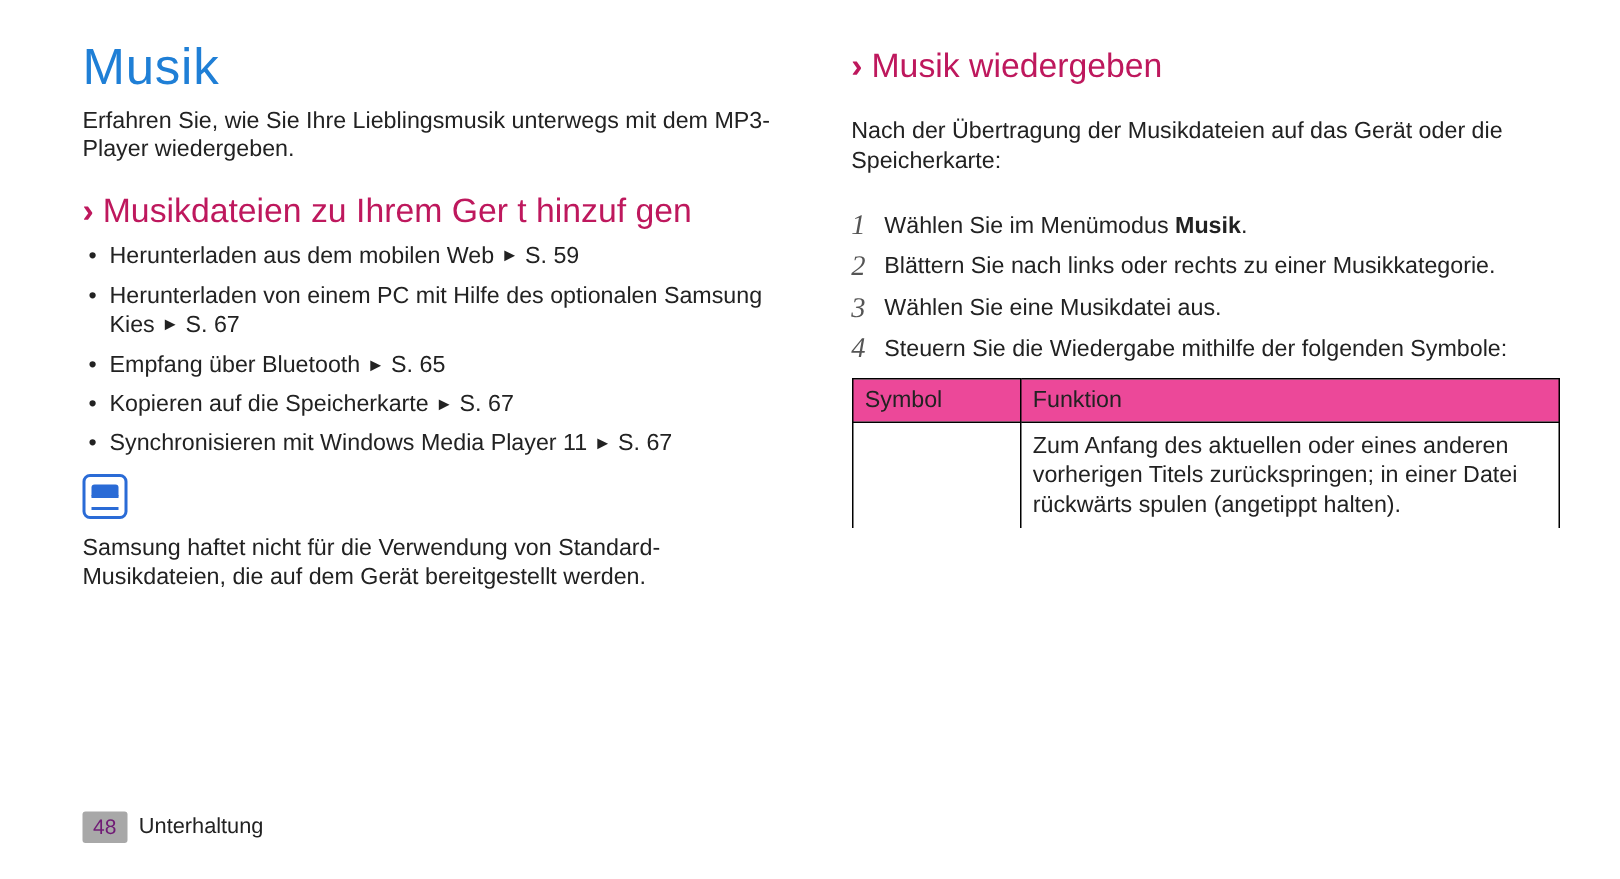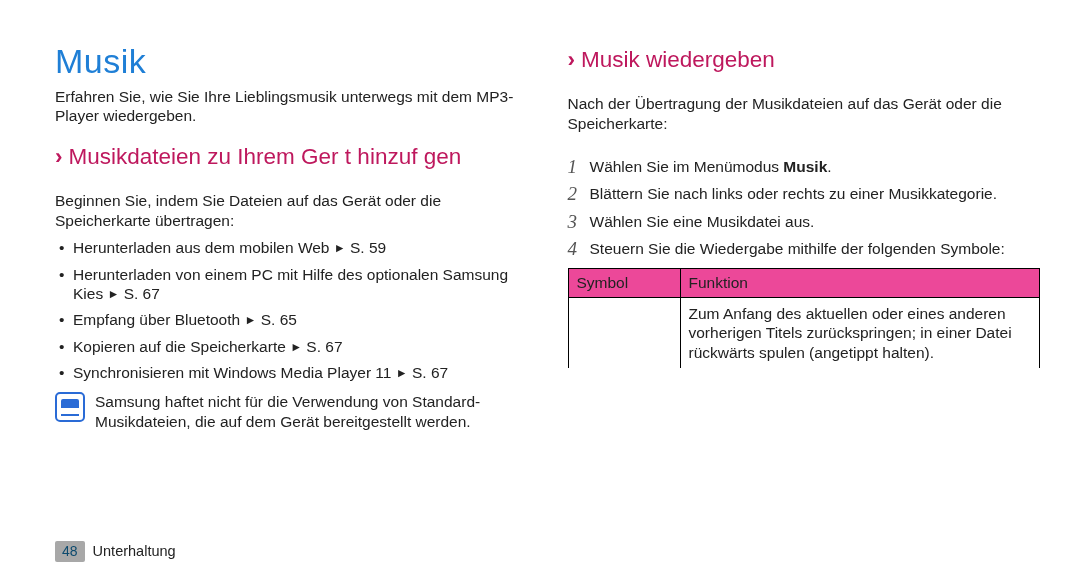--- a/index.html
+++ b/index.html
@@ -12,21 +12,21 @@
     color: #222;
     font-size: 16px;
     line-height: 1.25;
     overflow: hidden;
   }
   .page {
     position: relative;
     width: 1080px;
     height: 586px;
     box-sizing: border-box;
-    padding: 40px 40px 0 55px;
+    padding: 24px 40px 0 55px;
   }
   .columns {
     display: flex;
     gap: 40px;
   }
   .col {
     flex: 1 1 0;
     min-width: 0;
   }
   h1.title {
@@ -75,20 +75,21 @@
   .arrow {
     font-size: 12px;
     vertical-align: 1px;
   }
   .notebox {
     display: flex;
     gap: 10px;
     align-items: flex-start;
     margin-top: 4px;
     font-size: 15.5px;
+    flex-direction: column;
   }
   .note-icon {
     flex: 0 0 auto;
     width: 26px;
     height: 26px;
     border: 2px solid #2a6bd6;
     border-radius: 5px;
     position: relative;
   }
   .note-icon::after {
@@ -168,41 +169,40 @@
   .footer {
     position: absolute;
     left: 55px;
     bottom: 24px;
     display: flex;
     align-items: center;
     font-size: 14.5px;
   }
   .footer .pagenum {
     background: #a8a8a8;
-    color: #0c4a6e;
+    color: #701a75;
     padding: 2px 7px;
     border-radius: 2px;
     font-size: 14px;
     margin-right: 8px;
   }
 </style>
 </head>
 <body>
 
 <div class="page">
   <div class="columns">
 
     <div class="col">
       <h1 class="title">Musik</h1>
       <div class="lead">Erfahren Sie, wie Sie Ihre Lieblingsmusik unterwegs mit dem MP3-Player wiedergeben.</div>
 
       <div class="subhead">
         <span class="chev">›</span><span>Musikdateien zu Ihrem Ger t hinzuf gen</span>
       </div>
-      <div class="para">Beginnen Sie, indem Sie Dateien auf das Gerät oder die Speicherkarte übertragen:</div>
 
       <ul class="bullets">
         <li><span>Herunterladen aus dem mobilen Web</span> <span class="arrow">►</span> <span>S. 59</span></li>
         <li><span>Herunterladen von einem PC mit Hilfe des optionalen Samsung Kies</span> <span class="arrow">►</span> <span>S. 67</span></li>
         <li><span>Empfang über Bluetooth</span> <span class="arrow">►</span> <span>S. 65</span></li>
         <li><span>Kopieren auf die Speicherkarte</span> <span class="arrow">►</span> <span>S. 67</span></li>
         <li><span>Synchronisieren mit Windows Media Player 11</span> <span class="arrow">►</span> <span>S. 67</span></li>
       </ul>
 
       <div class="notebox">

